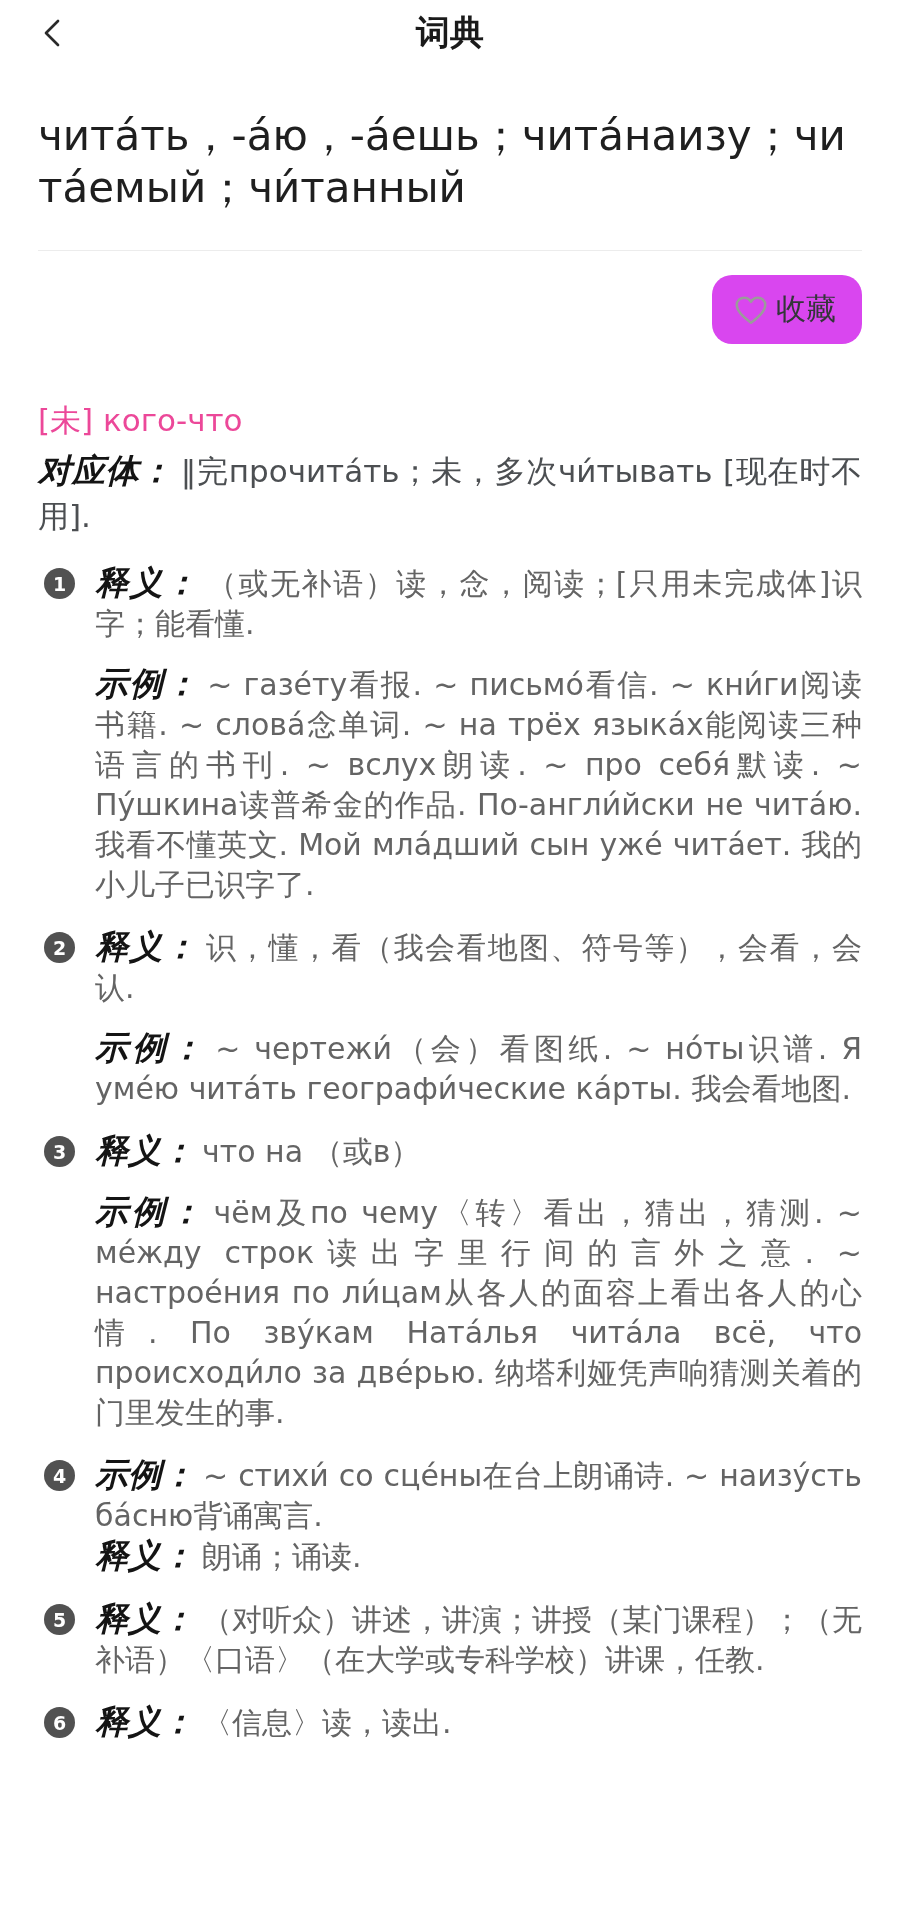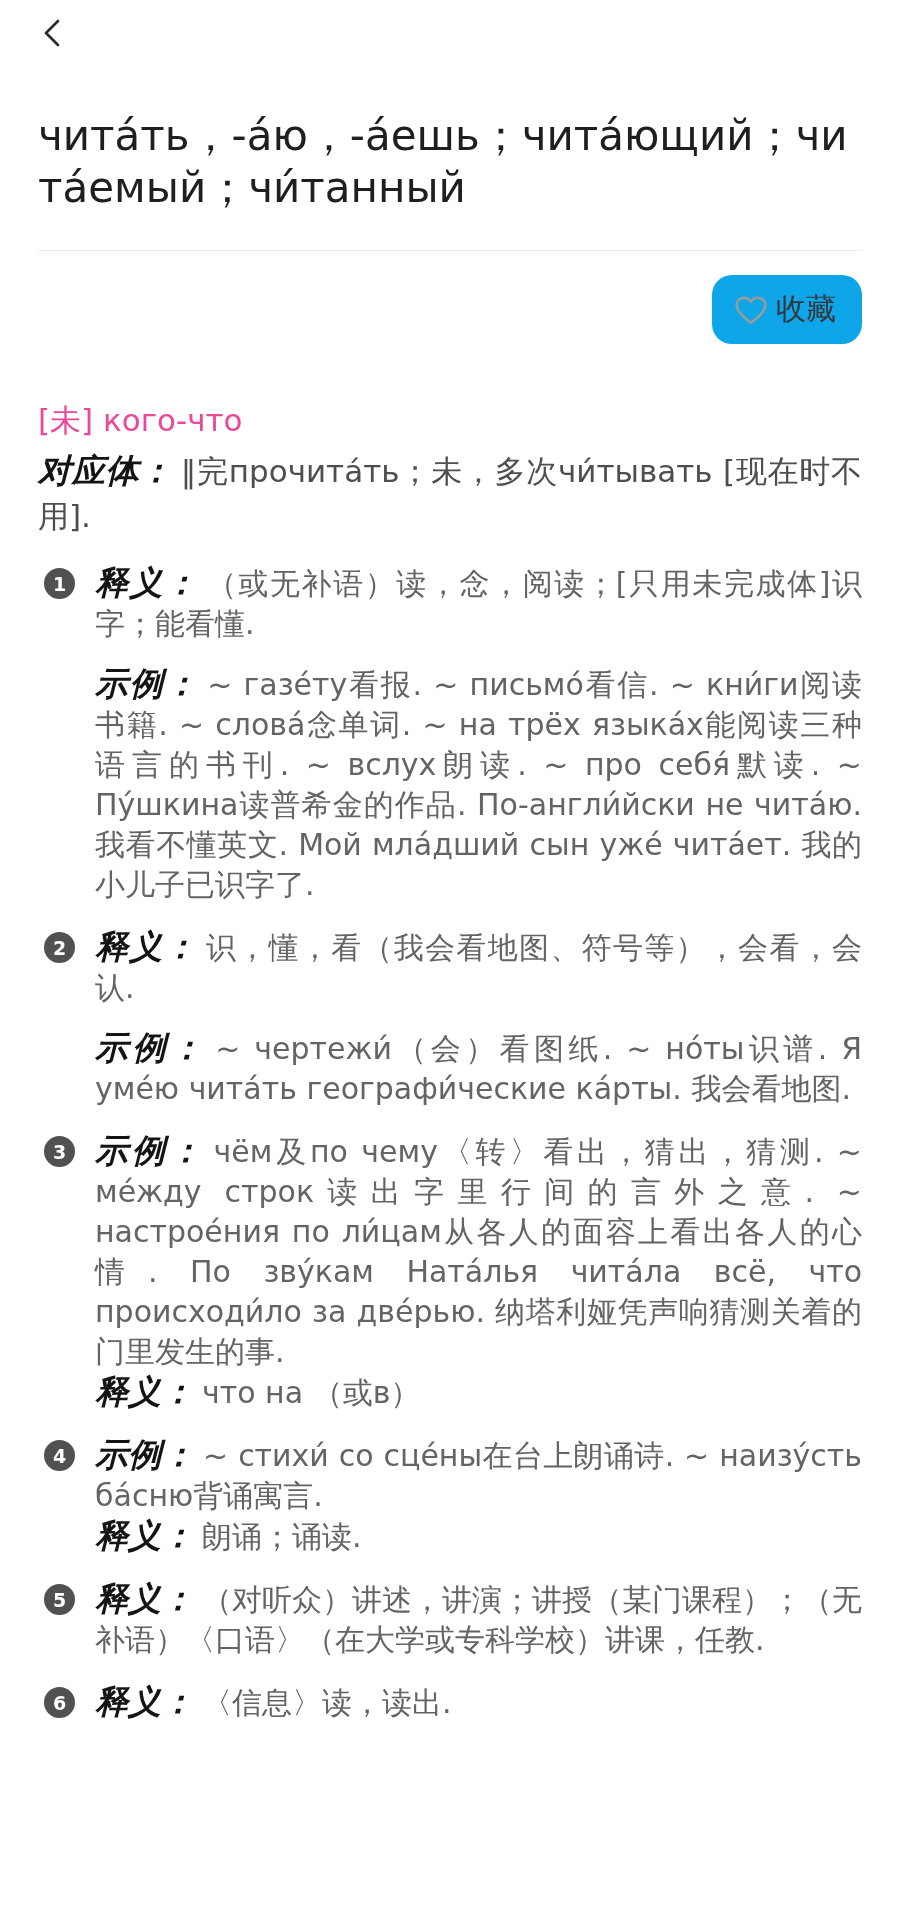--- a/index.html
+++ b/index.html
@@ -26,21 +26,21 @@
   .content { padding:0 38px; }
   .headword {
     margin-top:46px;
     font-size:42px; font-weight:400; color:#1f1f1f;
     line-height:52px; word-break:break-all; text-align:left;
   }
   .divider { height:1px; background:#ececec; margin-top:36px; }
   .fav-row { margin-top:24px; display:flex; justify-content:flex-end; }
   .fav-btn {
     display:flex; align-items:center; gap:6px;
-    background:#0ea5e9; border-radius:20px;
+    background:#d946ef; border-radius:20px;
     padding:14px 26px 14px 20px; cursor:pointer;
   }
   .fav-btn .fav-label { font-size:30px; color:#333639; }
   
   .grammar { margin-top:56px; font-size:31px; color:#ec4899; line-height:40px; }
   .aspect { margin-top:8px; font-size:31px; color:#4c4f52; line-height:45px; text-align:justify; }
   .lab { font-weight:700; color:#141414; font-size:33px; margin-right:8px;font-style:italic; }
   
   .senses { margin-top:24px; }
   .sense { position:relative; padding-left:57px; }
@@ -60,25 +60,26 @@
 </style>
 </head>
 <body>
 
 <div class="appbar">
   <div class="back-btn">
     <svg width="32" height="36" viewBox="0 0 24 24" fill="none" stroke="#2a2a2a" stroke-width="2" stroke-linecap="round" stroke-linejoin="round">
       <polyline points="15 3 6 12 15 21"></polyline>
     </svg>
   </div>
+  <div class="appbar-title">词典</div>
 </div>
 
 <div class="content">
 
-  <h1 class="headword">чита́ть，-а́ю，-а́ешь；чита́ющий；чита́емый；чи́танный</h1>
+  <h1 class="headword">чита́ть，-а́ю，-а́ешь；чита́наизу；чита́емый；чи́танный</h1>
 
   <div class="divider"></div>
 
   <div class="fav-row">
     <div class="fav-btn">
       <svg width="38" height="38" viewBox="0 0 24 24" fill="none" stroke="#9b9b9b" stroke-width="1.6" stroke-linejoin="round">
         <path d="M12 20 C5.2 15.2 3 11.6 3 8.9 C3 6.1 5.2 4.2 7.7 4.2 C9.5 4.2 11.2 5.2 12 6.9 C12.8 5.2 14.5 4.2 16.3 4.2 C18.8 4.2 21 6.1 21 8.9 C21 11.6 18.8 15.2 12 20 Z"></path>
       </svg>
       <span class="fav-label">收藏</span>
     </div>
@@ -97,22 +98,22 @@
     </div>
 
     <div class="sense">
       <span class="badge">2</span>
       <p class="para def"><span class="lab">释义：</span><span>识，懂，看（我会看地图、符号等），会看，会认.</span></p>
       <p class="para ex"><span class="lab">示例：</span><span>~ чертежи́（会）看图纸. ~ но́ты识谱. Я уме́ю чита́ть географи́ческие ка́рты. 我会看地图.</span></p>
     </div>
 
     <div class="sense">
       <span class="badge">3</span>
+      <p class="para def"><span class="lab">释义：</span><span>что на （或в）</span></p>
       <p class="para ex"><span class="lab">示例：</span><span>чём及по чему〈转〉看出，猜出，猜测. ~ ме́жду строк读出字里行间的言外之意. ~ настрое́ния по ли́цам从各人的面容上看出各人的心情. По зву́кам Ната́лья чита́ла всё, что происходи́ло за две́рью. 纳塔利娅凭声响猜测关着的门里发生的事.</span></p>
-      <p class="para def"><span class="lab">释义：</span><span>что на （或в）</span></p>
     </div>
 
     <div class="sense">
       <span class="badge">4</span>
       <p class="para ex"><span class="lab">示例：</span><span>~ стихи́ со сце́ны在台上朗诵诗. ~ наизу́сть ба́сню背诵寓言.</span></p>
       <p class="para def"><span class="lab">释义：</span><span>朗诵；诵读.</span></p>
     </div>
 
     <div class="sense">
       <span class="badge">5</span>

